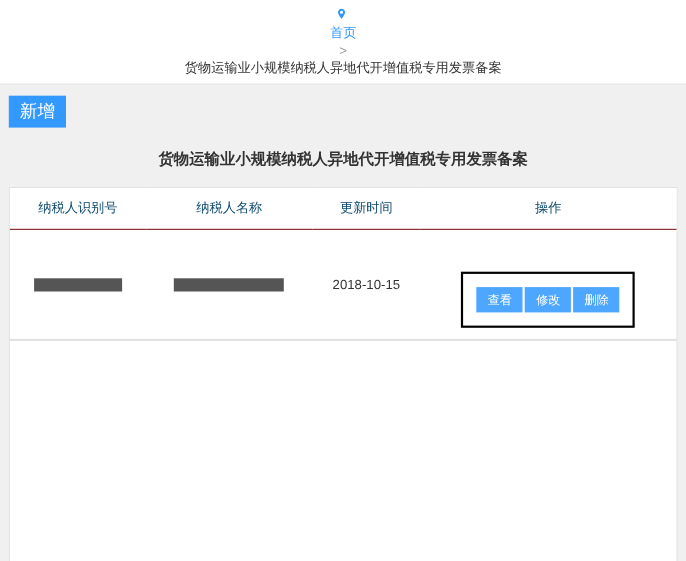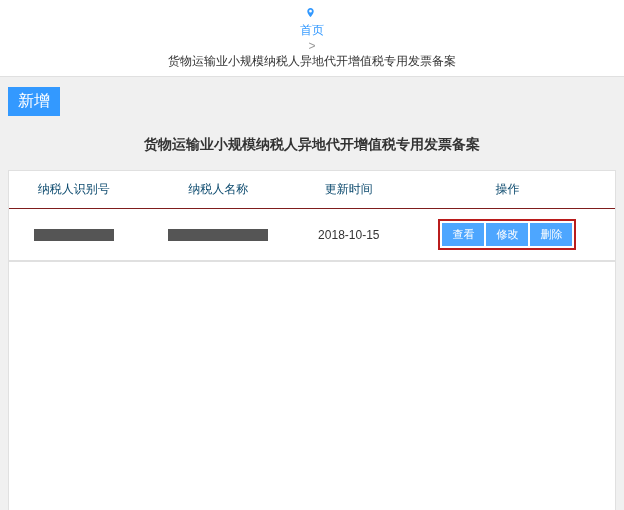--- a/index.html
+++ b/index.html
@@ -89,22 +89,23 @@
       vertical-align: middle;
     }
     .redacted.w1 { width: 80px; }
     .redacted.w2 { width: 100px; }
     .action-cell {
       position: relative;
     }
     .action-box {
       display: inline-flex;
       gap: 2px;
-      border: 2px solid #b91c1c;
-      padding: 2px;
+      border: 2px solid #000000;
+      padding: 12px;
+      margin-top: 28px;
     }
     .action-btn {
       background: #4da6ff;
       color: #fff;
       border: none;
       padding: 4px 10px;
       font-size: 11px;
       cursor: pointer;
     }
     .blank-area {

